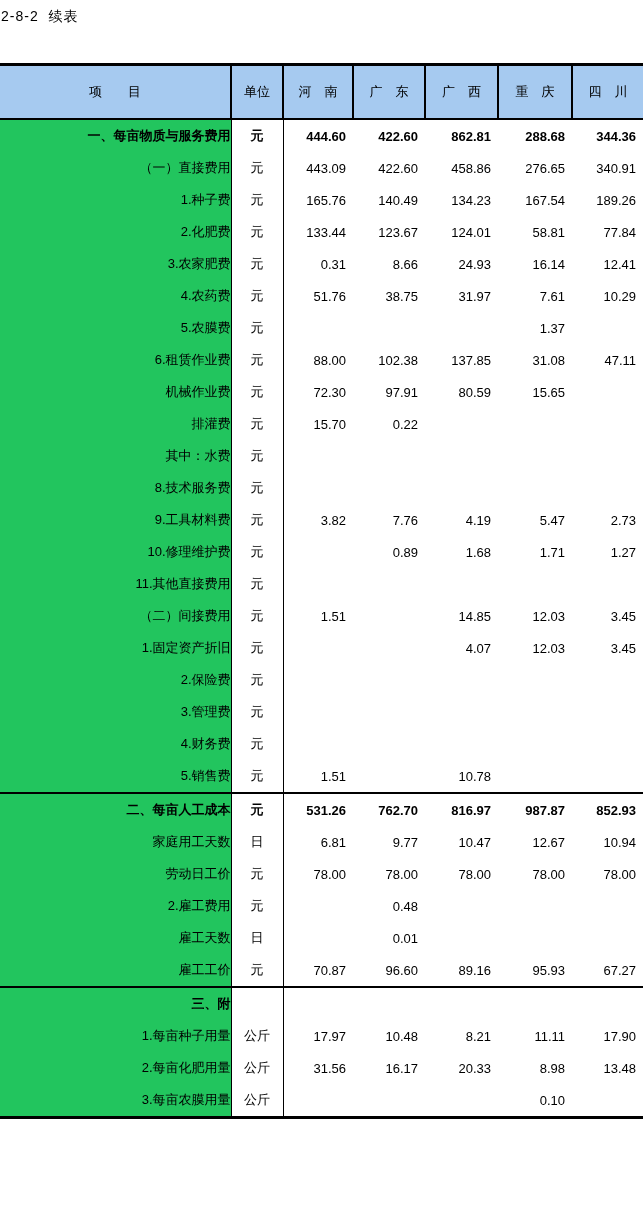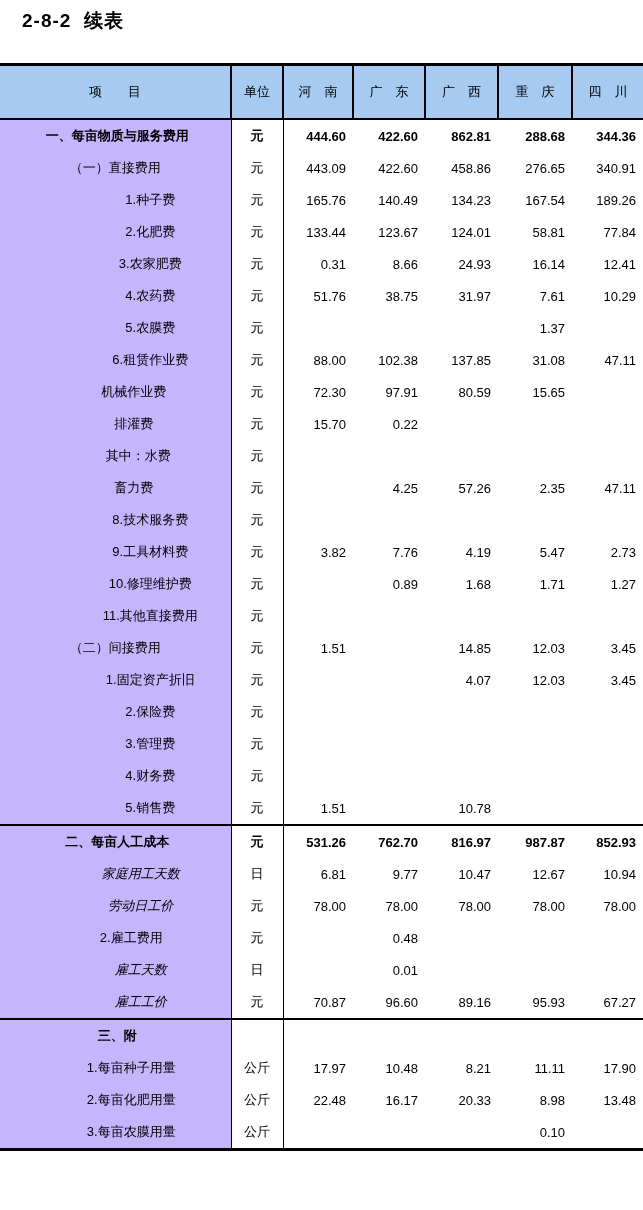--- a/index.html
+++ b/index.html
@@ -2,22 +2,22 @@
 <html><head>
 <meta charset="utf-8">
 <style>
   html,body{margin:0;padding:0;background:#ffffff;}
   body{
     width:643px;height:1210px;position:relative;overflow:hidden;
     font-family:"Liberation Sans","DejaVu Sans",sans-serif;
     color:#000;
   }
   .page-title{
-    position:absolute;top:8px;left:22px;
-    font-size:19px;font-weight:bold;letter-spacing:1px;
+    position:absolute;top:8px;left:1px;
+    font-size:14px;font-weight:normal;letter-spacing:1px;
     white-space:pre;
   }
   table.tbl{
     position:absolute;top:63px;left:0;
     width:643px;table-layout:fixed;border-collapse:collapse;
     border-top:3px solid #000;border-bottom:3px solid #000;
   }
   thead th{
     background:#a6caf0;
     height:52px;
@@ -31,39 +31,39 @@
   thead th:last-child{border-right:none;}
   tbody td{
     height:32px;
     font-size:13px;
     vertical-align:middle;
     padding:0;
     white-space:pre;
     overflow:hidden;
   }
   td.c-label{
-    background:#c4b5fd;
+    background:#22c55e;
     border-right:1px solid #000;
-    text-align:center;
+    text-align:right;
   }
   td.c-unit{
     border-right:1px solid #000;
     text-align:center;
   }
   td.c-num{
     text-align:right;
     padding-right:7px;
     font-size:13px;
   }
   tr.bold td{font-weight:bold;}
   tr.sep td{border-top:2px solid #000;}
   .ind0{padding-left:4px;}
   .ind1{}
   .ind2{padding-left:32px;}
-  .ind3{padding-left:51px;font-style:italic;}
+  .ind3{padding-left:51px;}
   .ind4{padding-left:70px;}
   .ind5{padding-left:37px;}
   .ind6{padding-left:46px;}
 </style>
 </head>
 <body>
 
 <div class="page-title">2-8-2  续表</div>
 
 <table class="tbl">
@@ -181,29 +181,20 @@
       <tr>
         <td class="c-label ind6">其中：水费</td>
         <td class="c-unit">元</td>
         <td class="c-num"></td>
         <td class="c-num"></td>
         <td class="c-num"></td>
         <td class="c-num"></td>
         <td class="c-num"></td>
       </tr>
       <tr>
-        <td class="c-label ind5">畜力费</td>
-        <td class="c-unit">元</td>
-        <td class="c-num"></td>
-        <td class="c-num">4.25</td>
-        <td class="c-num">57.26</td>
-        <td class="c-num">2.35</td>
-        <td class="c-num">47.11</td>
-      </tr>
-      <tr>
         <td class="c-label ind4">8.技术服务费</td>
         <td class="c-unit">元</td>
         <td class="c-num"></td>
         <td class="c-num"></td>
         <td class="c-num"></td>
         <td class="c-num"></td>
         <td class="c-num"></td>
       </tr>
       <tr>
         <td class="c-label ind4">9.工具材料费</td>
@@ -354,21 +345,21 @@
         <td class="c-unit">公斤</td>
         <td class="c-num">17.97</td>
         <td class="c-num">10.48</td>
         <td class="c-num">8.21</td>
         <td class="c-num">11.11</td>
         <td class="c-num">17.90</td>
       </tr>
       <tr>
         <td class="c-label ind2">2.每亩化肥用量</td>
         <td class="c-unit">公斤</td>
-        <td class="c-num">22.48</td>
+        <td class="c-num">31.56</td>
         <td class="c-num">16.17</td>
         <td class="c-num">20.33</td>
         <td class="c-num">8.98</td>
         <td class="c-num">13.48</td>
       </tr>
       <tr>
         <td class="c-label ind2">3.每亩农膜用量</td>
         <td class="c-unit">公斤</td>
         <td class="c-num"></td>
         <td class="c-num"></td>

